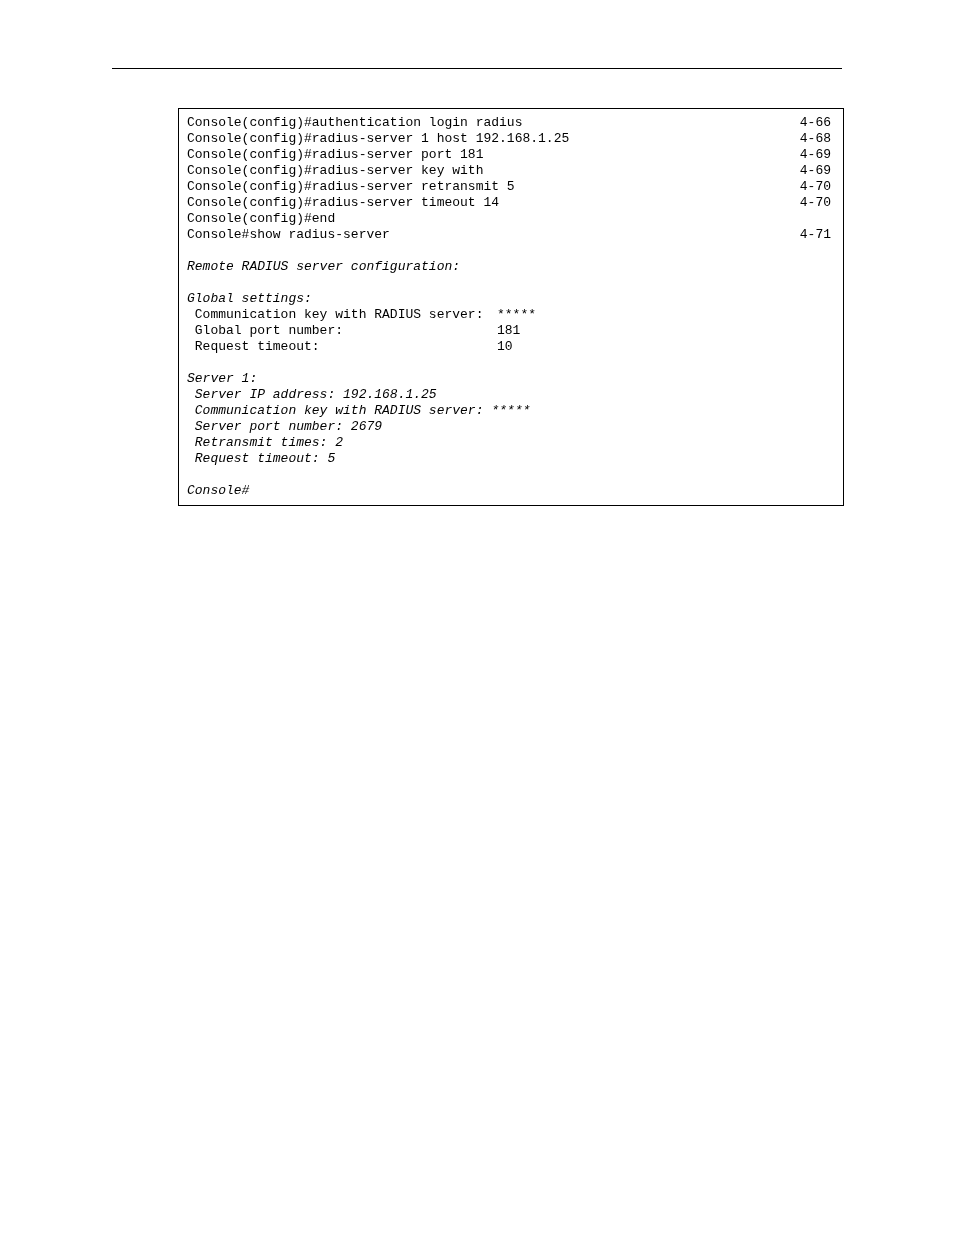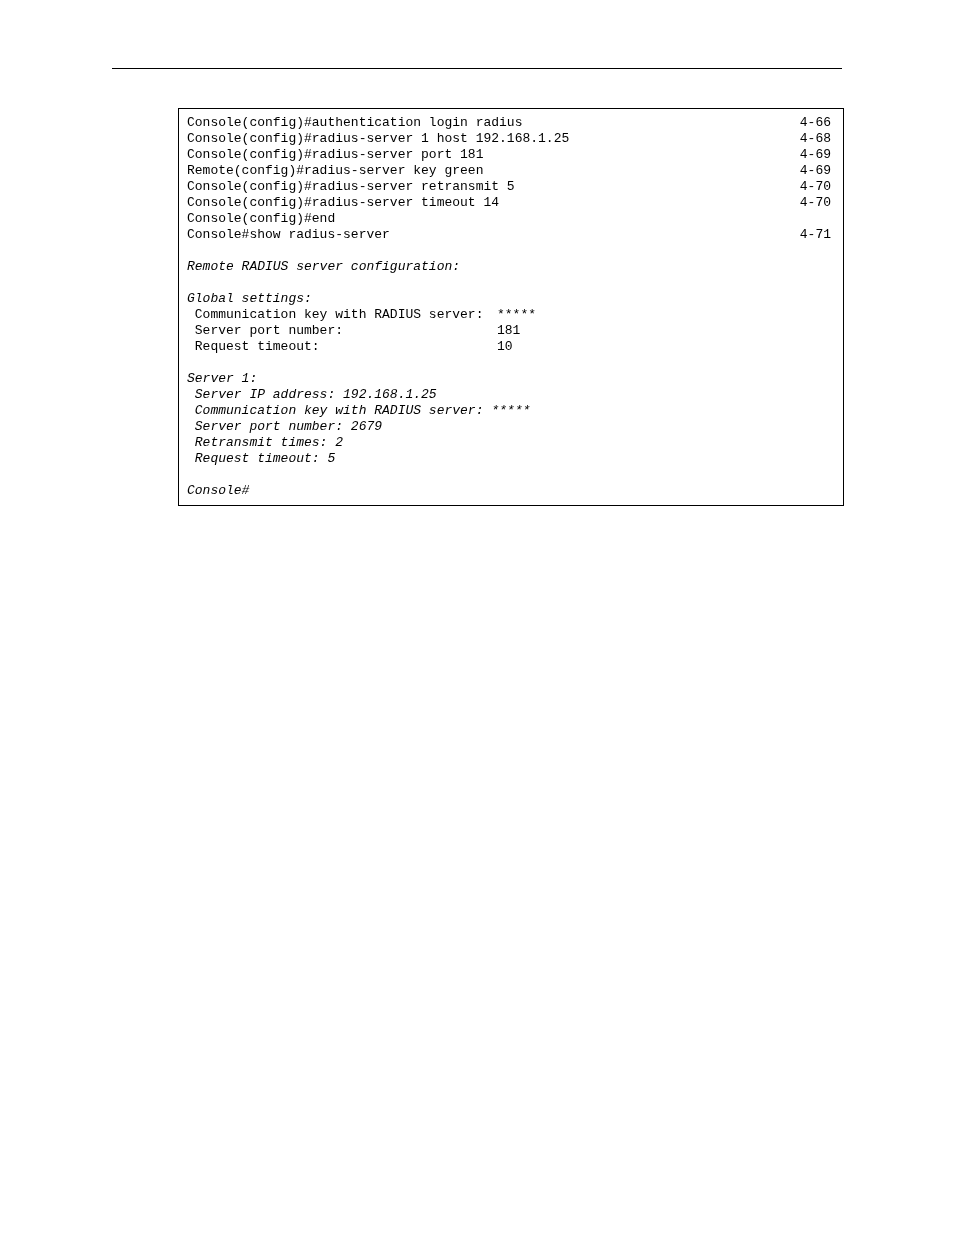--- a/index.html
+++ b/index.html
@@ -77,21 +77,21 @@
     </div>
     <div class="row">
       <span class="cmd">Console(config)#radius-server 1 host 192.168.1.25</span>
       <span class="ref">4-68</span>
     </div>
     <div class="row">
       <span class="cmd">Console(config)#radius-server port 181</span>
       <span class="ref">4-69</span>
     </div>
     <div class="row">
-      <span class="cmd">Remote(config)#radius-server key green</span>
+      <span class="cmd">Console(config)#radius-server key with</span>
       <span class="ref">4-69</span>
     </div>
     <div class="row">
       <span class="cmd">Console(config)#radius-server retransmit 5</span>
       <span class="ref">4-70</span>
     </div>
     <div class="row">
       <span class="cmd">Console(config)#radius-server timeout 14</span>
       <span class="ref">4-70</span>
     </div>
@@ -107,21 +107,21 @@
     <div class="plain"> </div>
     <div class="plain">Remote RADIUS server configuration:</div>
     <div class="plain"> </div>
 
     <div class="plain">Global settings:</div>
     <div class="kv">
       <span class="k"> Communication key with RADIUS server:</span>
       <span class="v">*****</span>
     </div>
     <div class="kv">
-      <span class="k"> Server port number:</span>
+      <span class="k"> Global port number:</span>
       <span class="v">181</span>
     </div>
     <div class="kv">
       <span class="k"> Request timeout:</span>
       <span class="v">10</span>
     </div>
 
     <div class="plain"> </div>
 
     <div class="plain">Server 1:</div>

